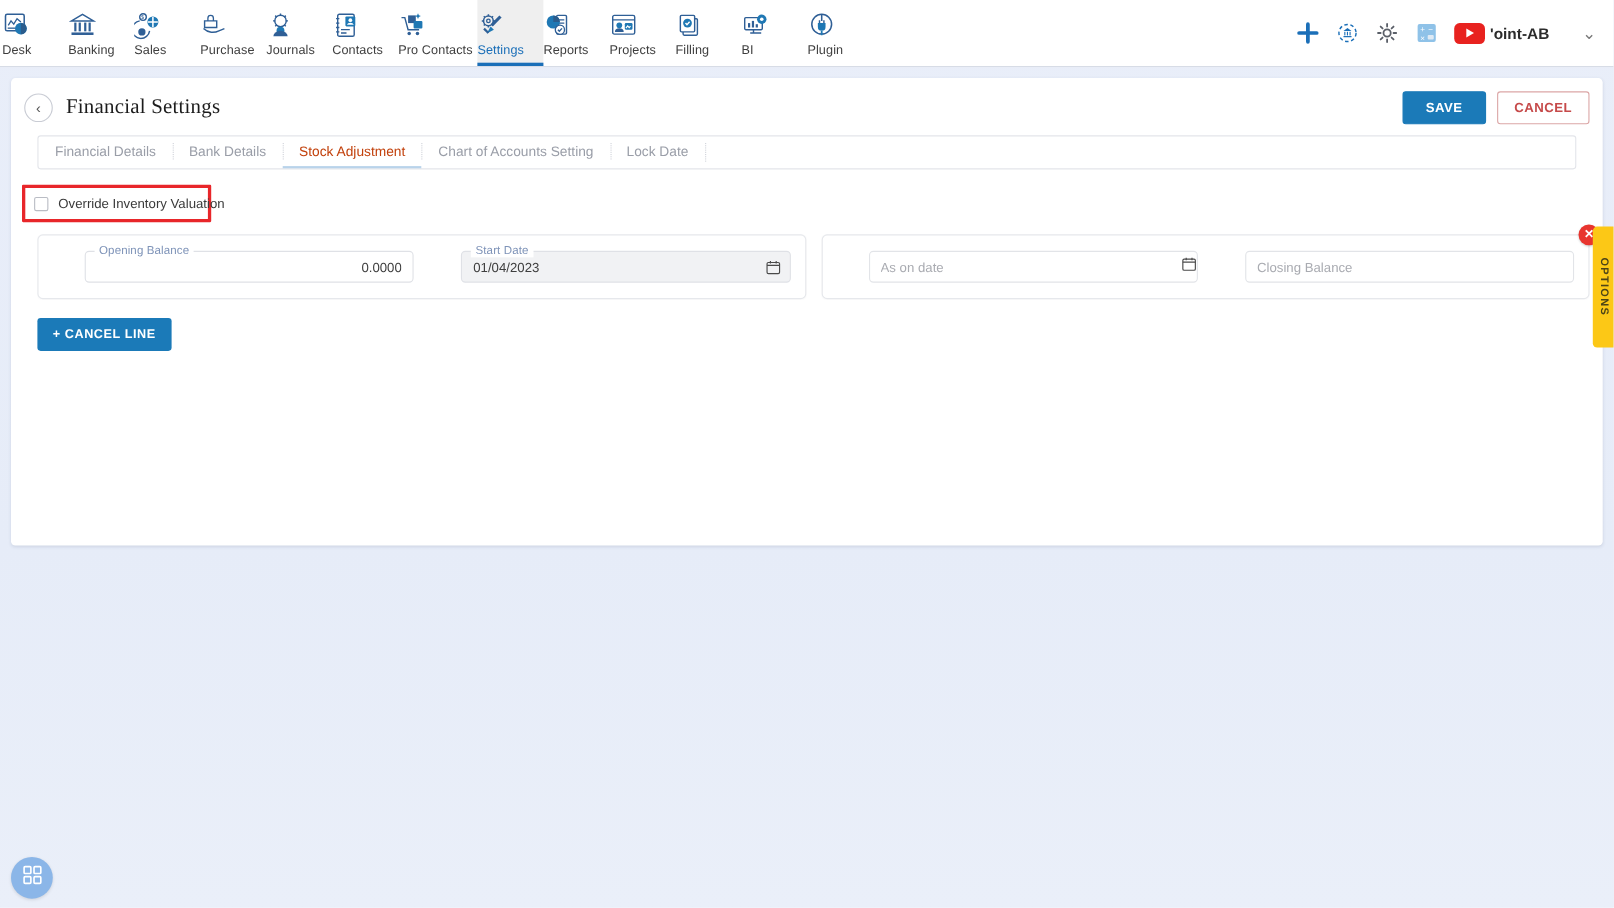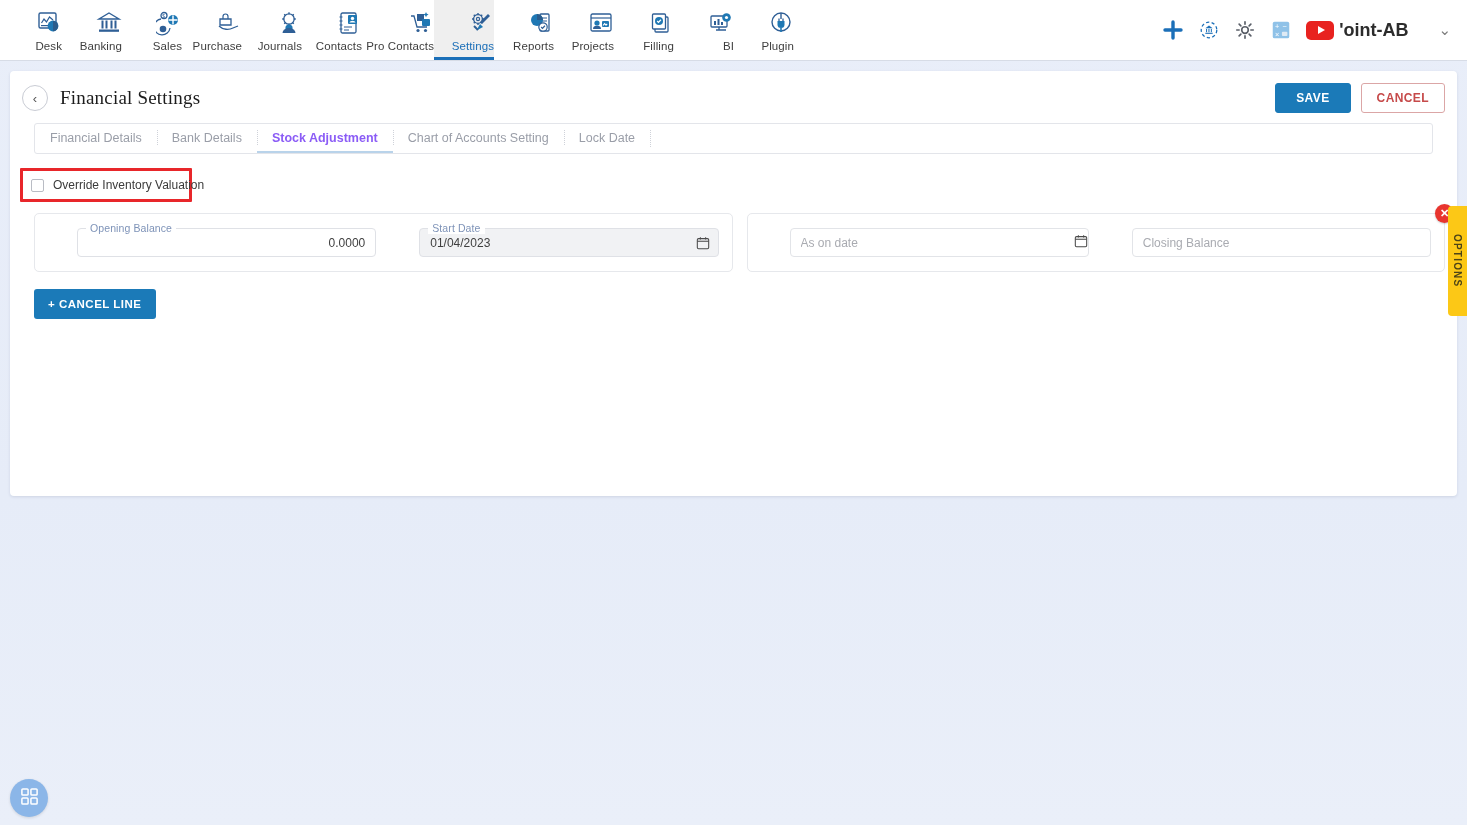--- a/index.html
+++ b/index.html
@@ -21,21 +21,21 @@
     display: flex;
     align-items: stretch;
     border-bottom: 1px solid #d7dce6;
     position: relative;
     z-index: 5;
   }
   .nav-items { display:flex; align-items:stretch; padding-left: 2px; }
   .nav-item {
     width: 60px;
     display: flex; flex-direction: column;
-    align-items: flex-end; justify-content: center;
+    align-items: flex-start; justify-content: center;
     gap: 2px;
     cursor: pointer;
     border-bottom: 3px solid transparent;
     padding-top: 2px;
   }
   .nav-item.wide { width: 72px; }
   .nav-item .nav-label {
     font-size: 11.5px;
     color: #3e3e3e;
     white-space: nowrap;
@@ -58,21 +58,21 @@
   .nav-right .r-ico { display:flex; align-items:center; justify-content:center; cursor:pointer; }
   .yt-badge {
     width: 28px; height: 19px; border-radius: 5px; background:#e8221f;
     display:flex; align-items:center; justify-content:center;
   }
   .yt-badge:after {
     content:""; width:0;height:0;border-left:7px solid #fff;
     border-top:4.5px solid transparent;border-bottom:4.5px solid transparent;
     margin-left:2px;
   }
-  .org-name { font-size: 18px; font-weight: bold; color:#2c2c2c; margin-left:-9px;}
+  .org-name { font-size: 14px; font-weight: bold; color:#2c2c2c; margin-left:-9px;}
   .chev-down { color:#7a7a7a; font-size: 15px; margin-left: 16px; cursor:pointer;}
 
   
   .page-wrap { padding: 10px 10px 0 10px; position:relative; }
   .card {
     background:#fff;
     border-radius: 4px;
     box-shadow: 0 1px 3px rgba(40,55,90,.13);
     height: 425px;
     position: relative;
@@ -124,21 +124,21 @@
     font-size:12.5px;
     color:#9a9ea8;
     cursor:pointer;
     border-bottom: 2px solid transparent;
     position:relative;
   }
   .tab + .tab:before {
     content:""; position:absolute; left:0; top:6px; bottom:6px;
     border-left:1px dotted #cfd2d9;
   }
-  .tab.active { color:#8b5cf6; font-weight:bold; border-bottom:2px solid #b9d3ea; }
+  .tab.active { color:#c2410c; font-weight:normal; border-bottom:2px solid #b9d3ea; }
   .tab-end { flex:1; position:relative; }
   .tab-end:before {
     content:""; position:absolute; left:0; top:6px; bottom:6px;
     border-left:1px dotted #cfd2d9;
   }
 
   
   .cb-row {
     margin: 14px 0 0 12px;
     display:inline-flex; align-items:center; gap:9px;

